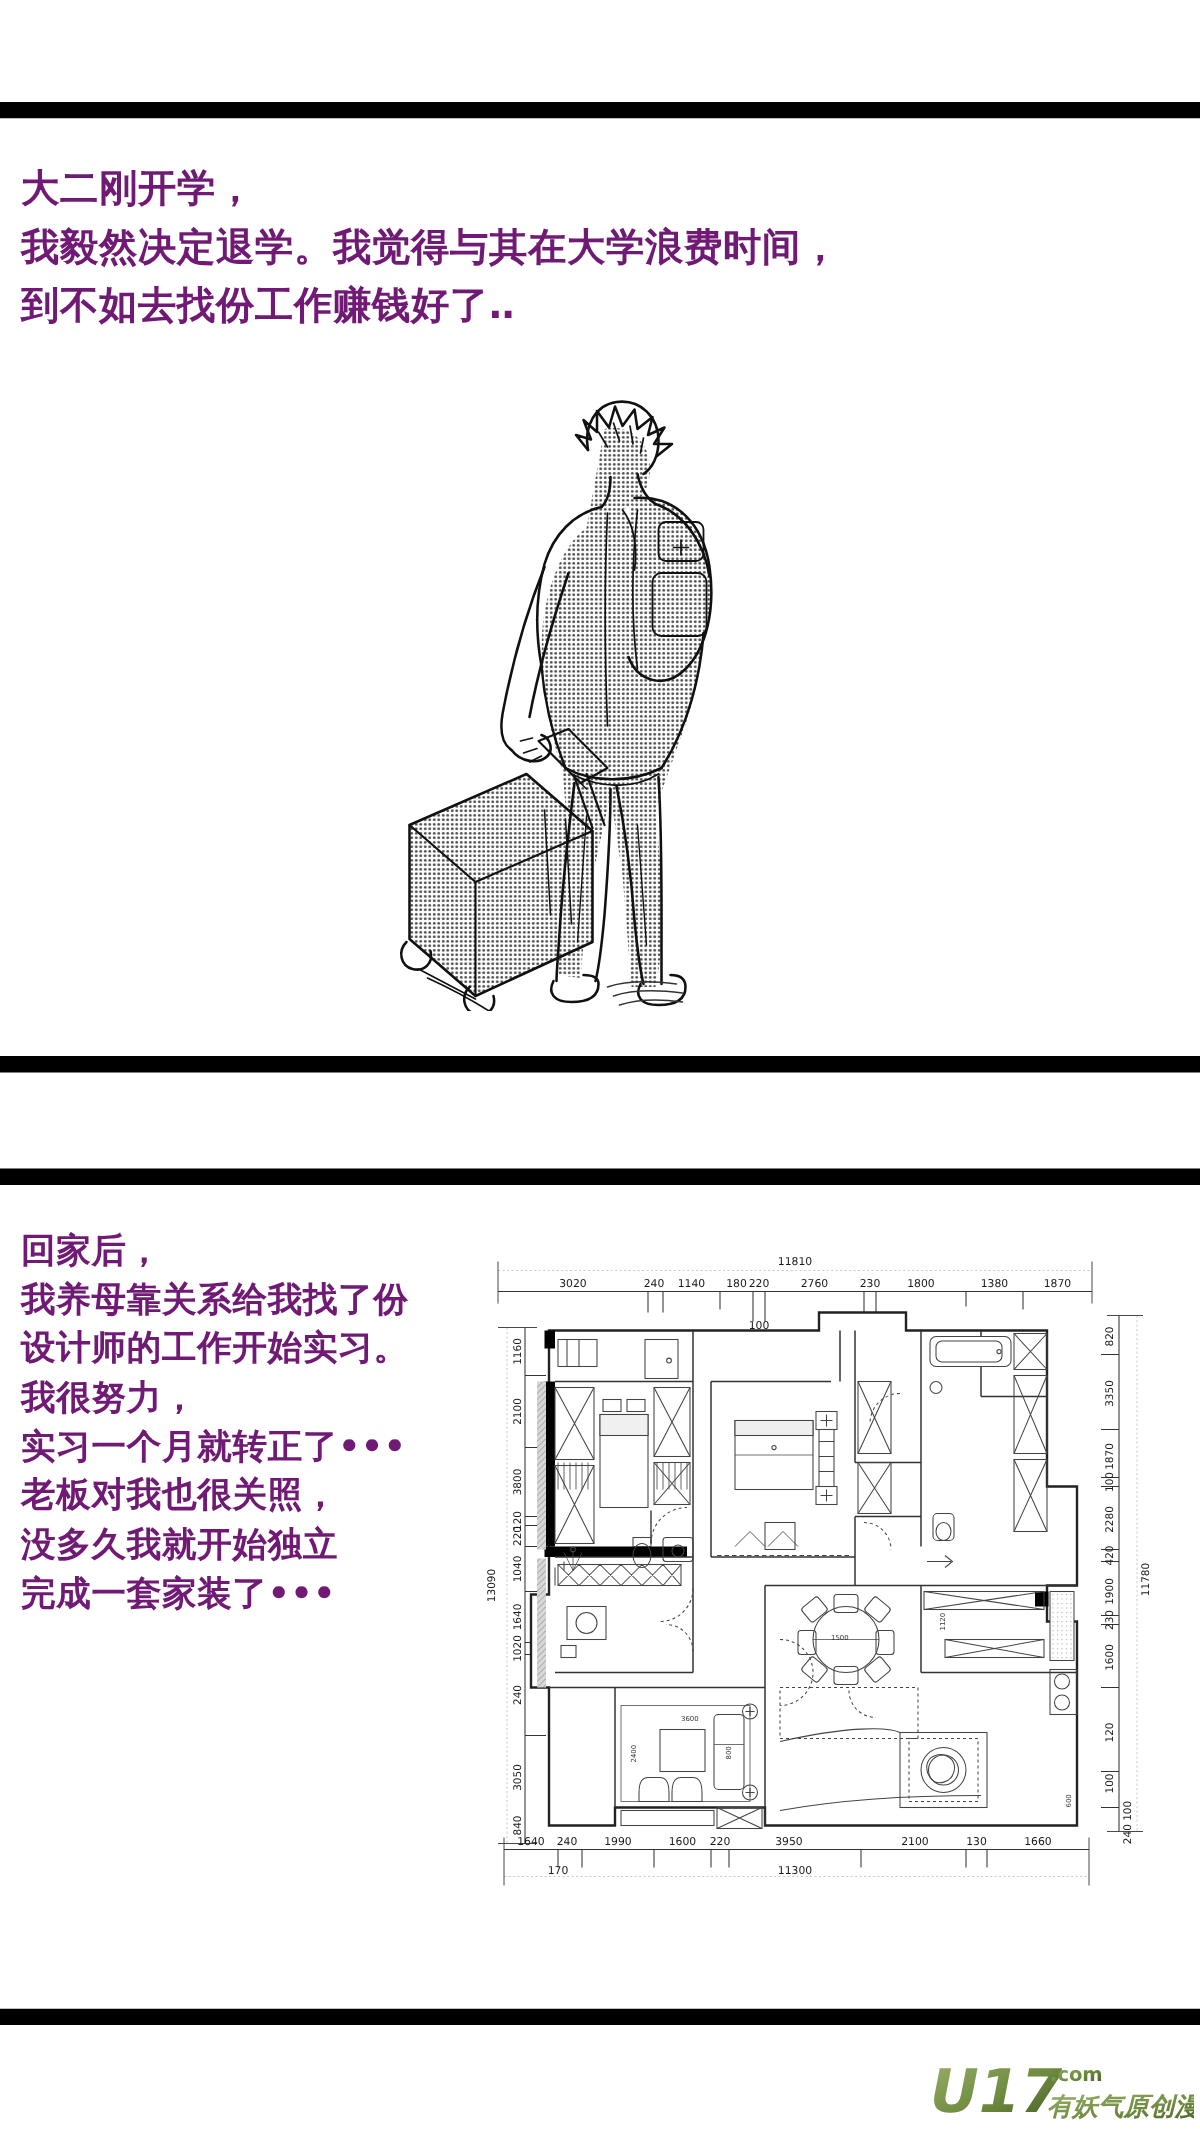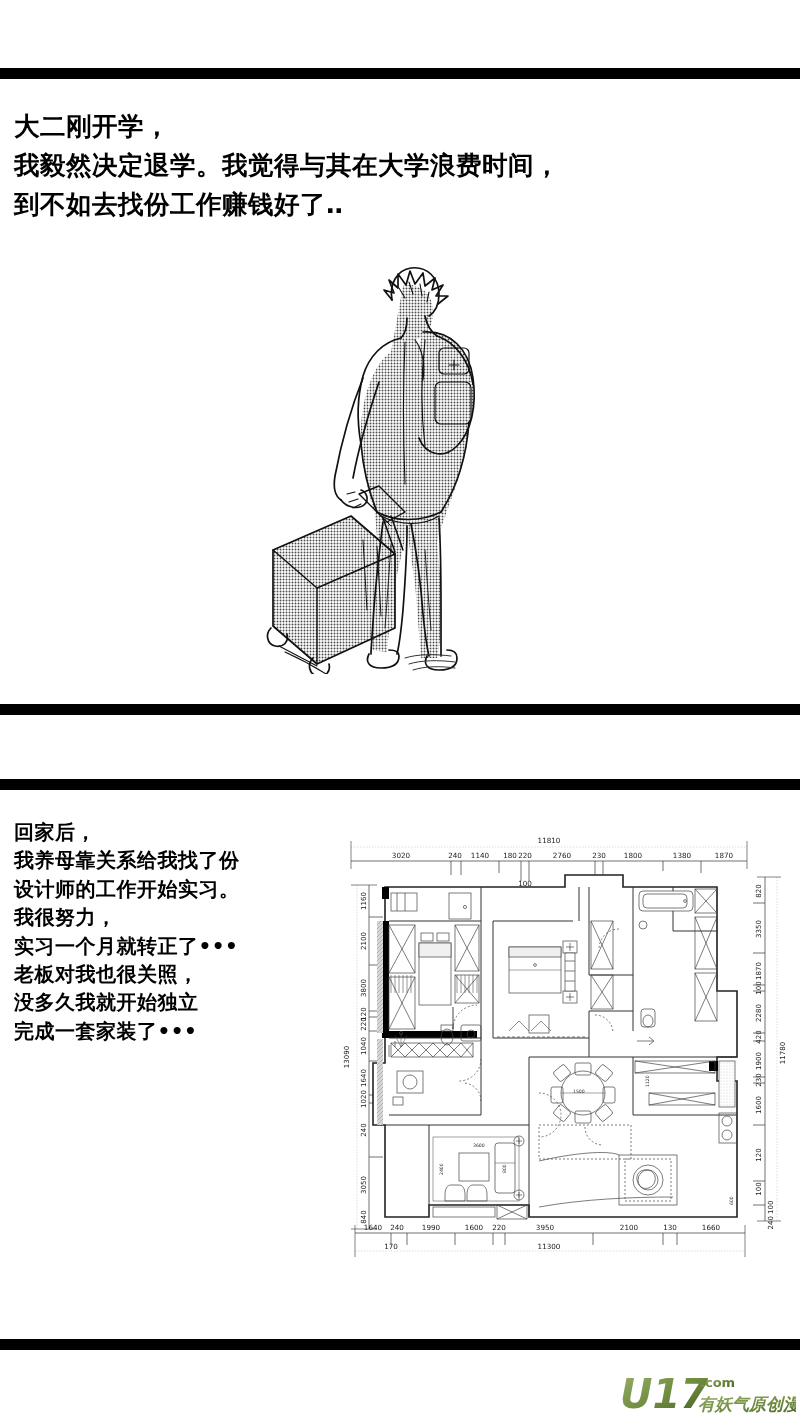--- a/index.html
+++ b/index.html
@@ -10,32 +10,32 @@
 
   
   .bar{position:absolute;left:0;width:800px;background:#000;}
   #bar-top   {top:68px;  height:11px;}
   #bar-mid1  {top:704px; height:11px;}
   #bar-mid2  {top:779px; height:11px;}
   #bar-bottom{top:1339px;height:11px;}
 
   
   #panel-one{position:absolute;left:0;top:79px;width:800px;height:625px;background:#fff;}
-  .caption{position:absolute;color:#000000;font-weight:bold;
+  .caption{position:absolute;color:#701a75;font-weight:bold;
            letter-spacing:.5px;line-height:1.52;white-space:pre;}
   #caption-one{left:14px;top:28px;font-size:25.5px;}
-  #caption-two{left:14px;top:28px;font-size:20px;line-height:1.42;}
+  #caption-two{left:14px;top:28px;font-size:23px;line-height:1.42;}
 
   
   #figure-man{position:absolute;left:255px;top:175px;width:270px;height:420px;}
 
   
   #panel-two{position:absolute;left:0;top:790px;width:800px;height:549px;background:#fff;}
   #caption-two-wrap{position:absolute;left:0;top:0;width:340px;height:549px;}
-  #floorplan-wrap{position:absolute;left:333px;top:35px;width:468px;height:460px;}
+  #floorplan-wrap{position:absolute;left:314px;top:35px;width:468px;height:460px;}
 
   
   #watermark{position:absolute;right:4px;bottom:4px;height:56px;width:178px;}
 
   .dimtxt{font-family:"DejaVu Sans","Liberation Sans",sans-serif;}
 </style>
 </head>
 <body>
 
 <div class="page">

